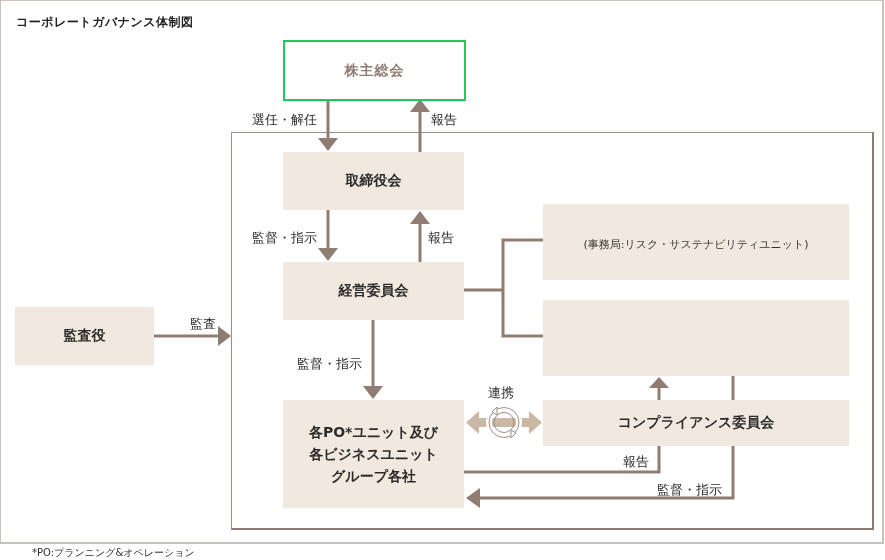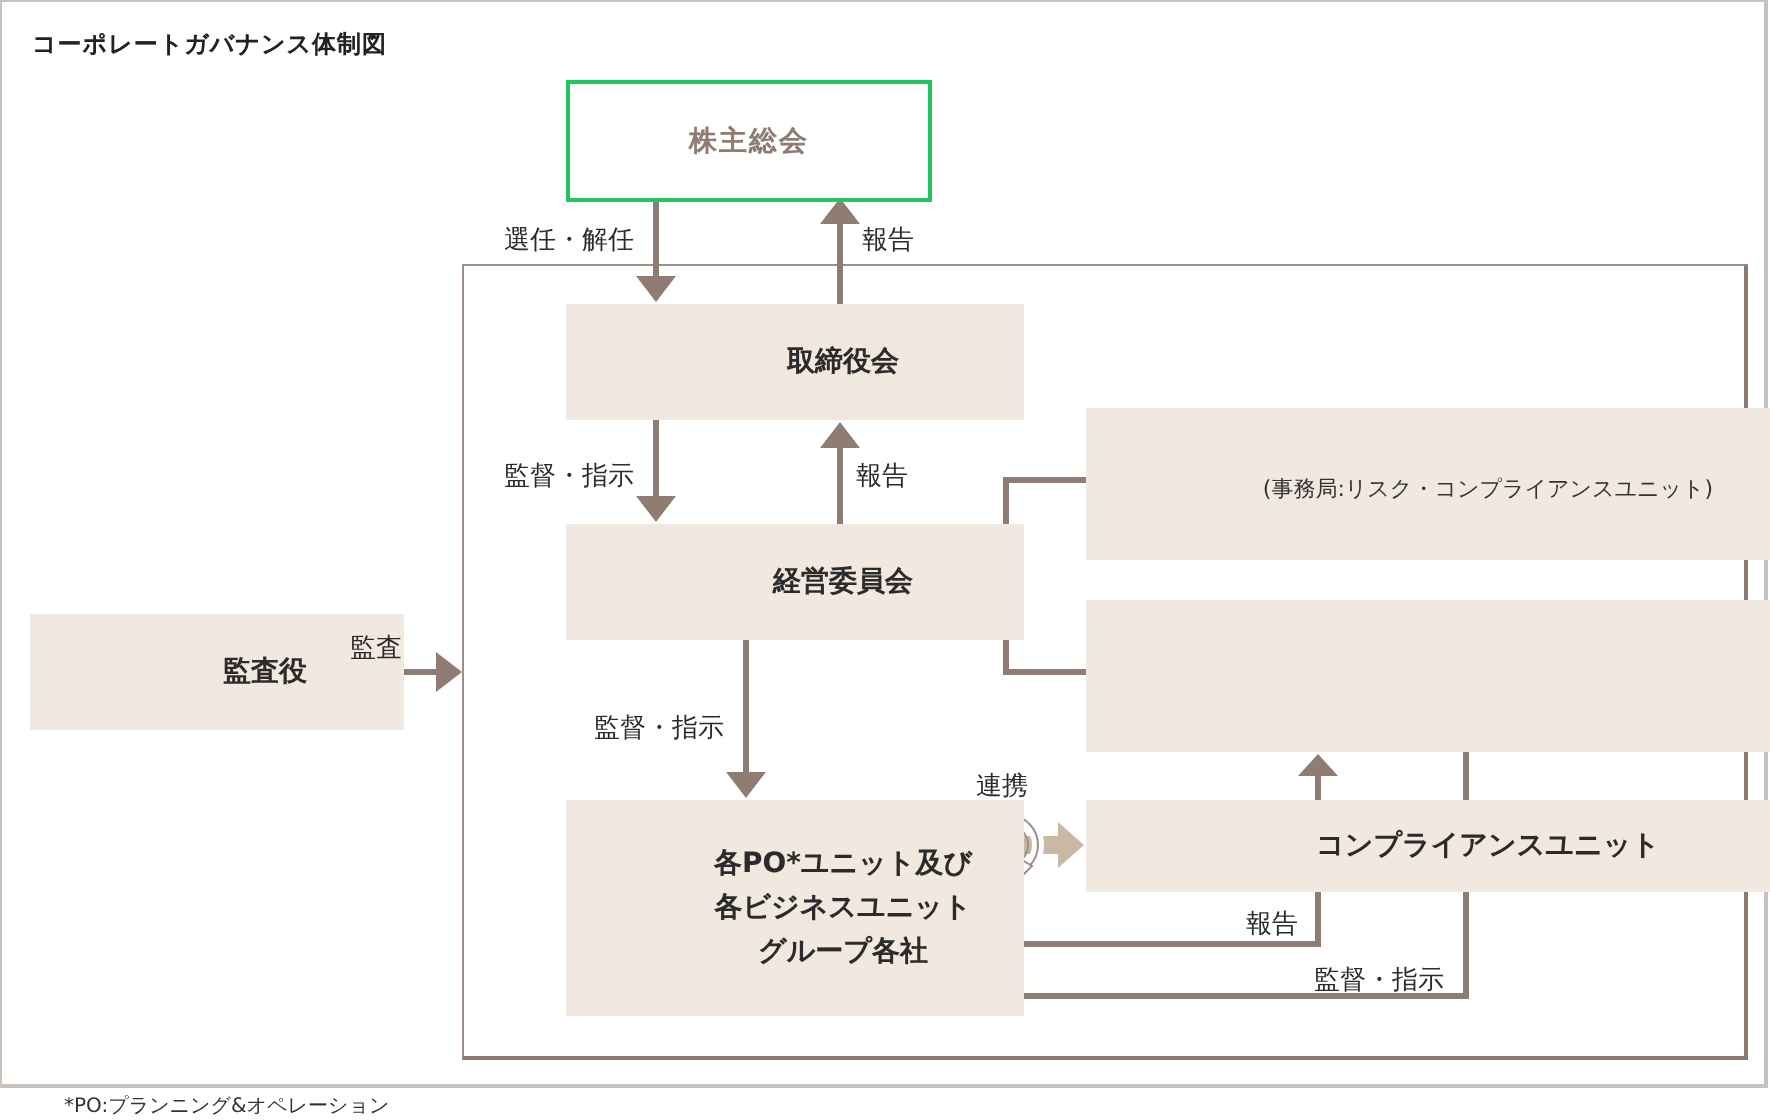--- a/index.html
+++ b/index.html
@@ -4,21 +4,21 @@
 <style>
   html, body { margin:0; padding:0; background:#ffffff; }
   body { width:885px; height:560px; position:relative; overflow:hidden;
          font-family:"DejaVu Sans", "Liberation Sans", sans-serif; color:#2b2b2b; }
   .outer-frame { position:absolute; left:0; top:0; width:881px; height:541px;
                  border:1px solid #c9c1bc; border-right-width:2px; border-bottom-width:2px; }
   .title { position:absolute; left:16px; top:14px; font-size:12px; font-weight:bold; letter-spacing:0.5px; color:#222; }
   .inner-frame { position:absolute; left:231px; top:132px; width:640px; height:395px;
                  border:1px solid #9e8e86; border-right:2px solid #8a7a72; border-bottom:2px solid #8a7a72; }
   .box { position:absolute; background:#f1e9df; display:flex; flex-direction:column;
-         align-items:center; justify-content:center; text-align:center; font-weight:bold; font-size:14px; color:#2b2b2b;padding-left:48px; }
+         align-items:center; justify-content:center; text-align:center; font-weight:bold; font-size:14px; color:#2b2b2b; }
   .box .sub { font-weight:normal; font-size:11px; margin-top:4px; color:#333; }
   .shareholders { position:absolute; left:283px; top:40px; width:179px; height:57px;
                   border:2px solid #22c55e; background:#fff; display:flex; align-items:center; justify-content:center;
                   font-size:14px; font-weight:bold; color:#8f7d74; letter-spacing:1px; }
   .lbl { position:absolute; font-size:13px; color:#2b2b2b; white-space:nowrap; }
   svg.lines { position:absolute; left:0; top:0; }
   .footnote { position:absolute; left:0; top:546px; font-size:10px; color:#333;padding-left:32px; }
 </style>
 </head>
 <body>
@@ -88,39 +88,39 @@
 
 <div class="box" style="left:283px;top:262px;width:181px;height:58px;">
   <span>経営委員会</span>
 </div>
 
 <div class="box" style="left:15px;top:307px;width:139px;height:58px;">
   <span>監査役</span>
 </div>
 
 <div class="box" style="left:543px;top:204px;width:306px;height:76px;">
-  <span class="sub">(事務局:リスク・コンプライアンスユニット)</span>
+  <span class="sub">(事務局:リスク・サステナビリティユニット)</span>
 </div>
 
 <div class="box" style="left:543px;top:300px;width:306px;height:76px;">
 </div>
 
 <div class="box" style="left:283px;top:400px;width:181px;height:108px;line-height:22px;">
   <span>各PO*ユニット及び</span>
   <span>各ビジネスユニット</span>
   <span>グループ各社</span>
 </div>
 
 <div class="box" style="left:543px;top:400px;width:306px;height:46px;">
-  <span>コンプライアンスユニット</span>
+  <span>コンプライアンス委員会</span>
 </div>
 
 <div class="lbl" style="left:252px;top:111px;">選任・解任</div>
 <div class="lbl" style="left:431px;top:111px;">報告</div>
 <div class="lbl" style="left:252px;top:229px;">監督・指示</div>
 <div class="lbl" style="left:428px;top:229px;">報告</div>
-<div class="lbl" style="left:175px;top:315px;">監査</div>
+<div class="lbl" style="left:190px;top:315px;">監査</div>
 <div class="lbl" style="left:297px;top:355px;">監督・指示</div>
 <div class="lbl" style="left:488px;top:384px;">連携</div>
 <div class="lbl" style="left:623px;top:453px;">報告</div>
 <div class="lbl" style="left:657px;top:481px;">監督・指示</div>
 
 <div class="footnote">*PO:プランニング&amp;オペレーション</div>
 
 </body></html>

